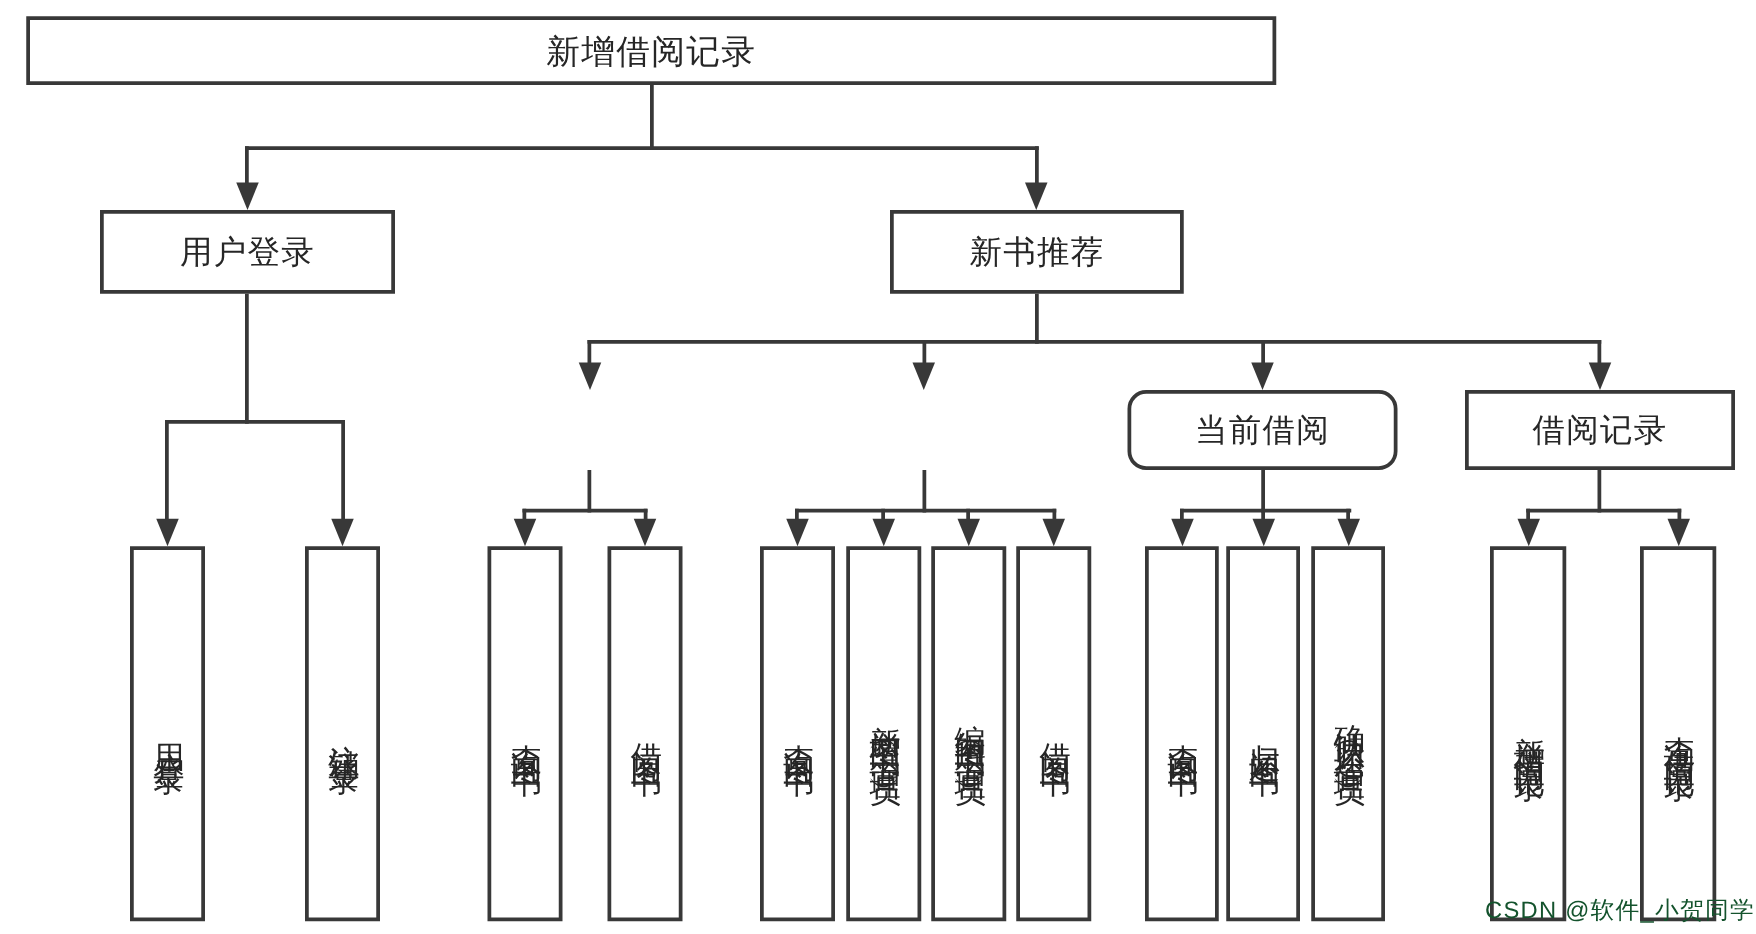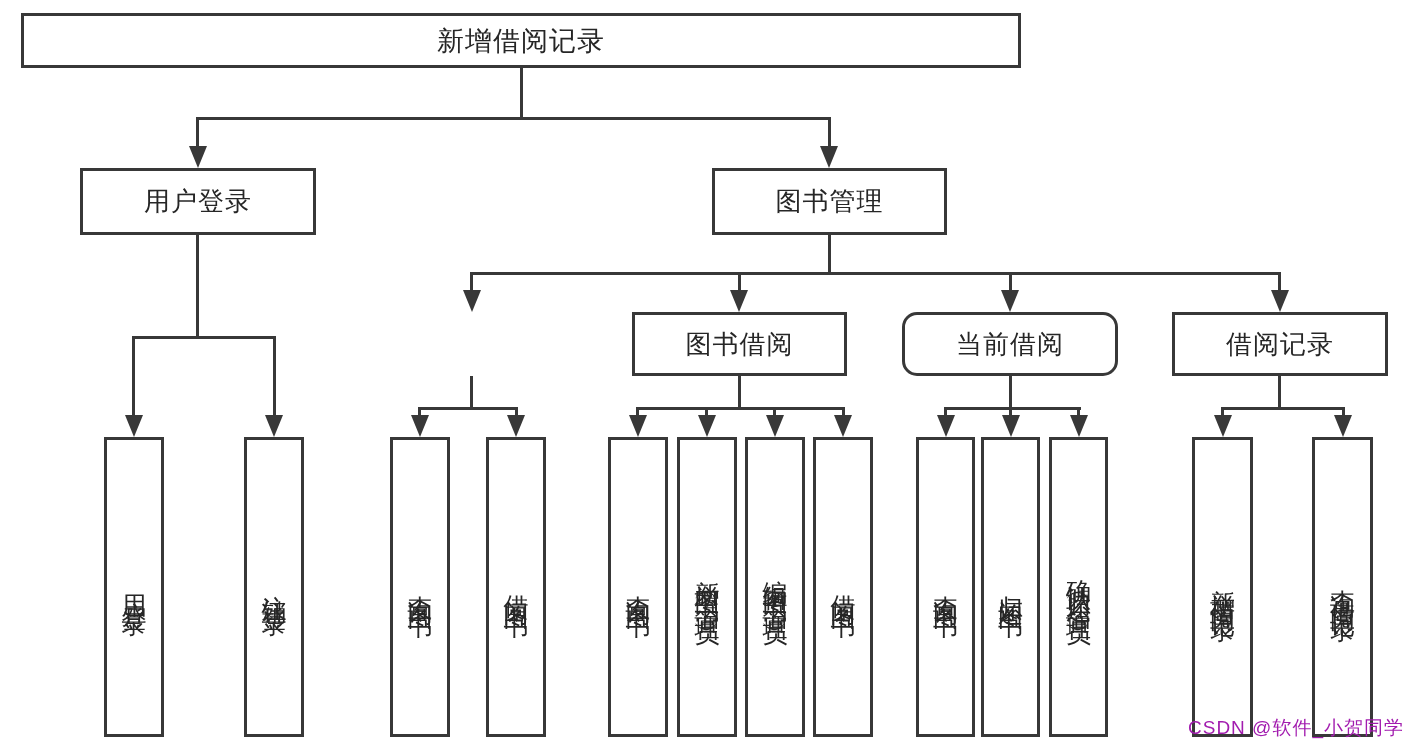--- a/index.html
+++ b/index.html
@@ -42,21 +42,21 @@
   .arrow{
     position:absolute;width:0;height:0;
     border-left:9px solid transparent;
     border-right:9px solid transparent;
     border-top:22px solid #383838;
   }
   .wm{
     position:absolute;
     left:1188px;top:715px;
     font-size:19px;
-    color:#a21caf;
+    color:#14532d;
     letter-spacing:1px;
     z-index:10;
     white-space:nowrap;
   }
 </style>
 </head>
 <body>
 
 <div id="stage">
 
@@ -68,44 +68,41 @@
   <div class="hline" style="left:196px;top:117px;width:635px;"></div>
   <div class="vline" style="left:196px;top:117px;height:31px;"></div>
   <div class="arrow" style="left:189px;top:146px;"></div>
   <div class="vline" style="left:828px;top:117px;height:31px;"></div>
   <div class="arrow" style="left:820px;top:146px;"></div>
 
   <div class="hbox" style="left:80px;top:168px;width:236px;height:67px;">
     <span>用户登录</span>
   </div>
   <div class="hbox" style="left:712px;top:168px;width:235px;height:67px;">
-    <span>图书管理</span>
+    <span>新书推荐</span>
   </div>
 
   <div class="vline" style="left:196px;top:235px;height:104px;"></div>
   <div class="hline" style="left:132px;top:336px;width:144px;"></div>
   <div class="vline" style="left:132px;top:336px;height:81px;"></div>
   <div class="arrow" style="left:125px;top:415px;"></div>
   <div class="vline" style="left:273px;top:336px;height:81px;"></div>
   <div class="arrow" style="left:265px;top:415px;"></div>
 
   <div class="vline" style="left:828px;top:235px;height:40px;"></div>
   <div class="hline" style="left:470px;top:272px;width:811px;"></div>
   <div class="vline" style="left:470px;top:272px;height:20px;"></div>
   <div class="arrow" style="left:463px;top:290px;"></div>
   <div class="vline" style="left:738px;top:272px;height:20px;"></div>
   <div class="arrow" style="left:730px;top:290px;"></div>
   <div class="vline" style="left:1009px;top:272px;height:20px;"></div>
   <div class="arrow" style="left:1001px;top:290px;"></div>
   <div class="vline" style="left:1278px;top:272px;height:20px;"></div>
   <div class="arrow" style="left:1271px;top:290px;"></div>
 
-  <div class="hbox" style="left:632px;top:312px;width:215px;height:64px;">
-    <span>图书借阅</span>
-  </div>
   <div class="hbox" style="left:902px;top:312px;width:216px;height:64px;border-radius:15px;">
     <span>当前借阅</span>
   </div>
   <div class="hbox" style="left:1172px;top:312px;width:216px;height:64px;">
     <span>借阅记录</span>
   </div>
 
   <div class="vline" style="left:470px;top:376px;height:34px;"></div>
   <div class="hline" style="left:418px;top:407px;width:100px;"></div>
   <div class="vline" style="left:418px;top:407px;height:10px;"></div>

